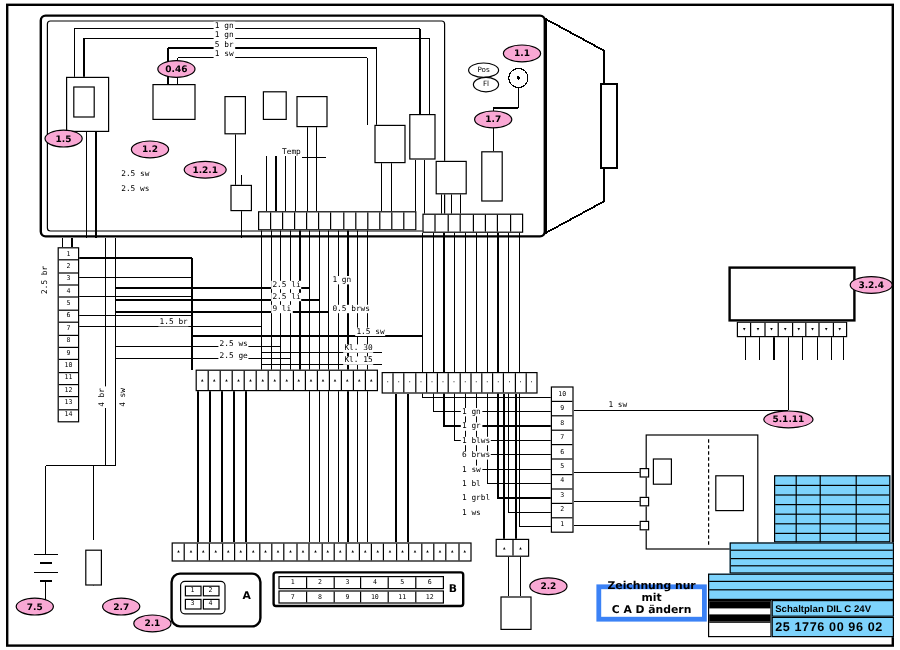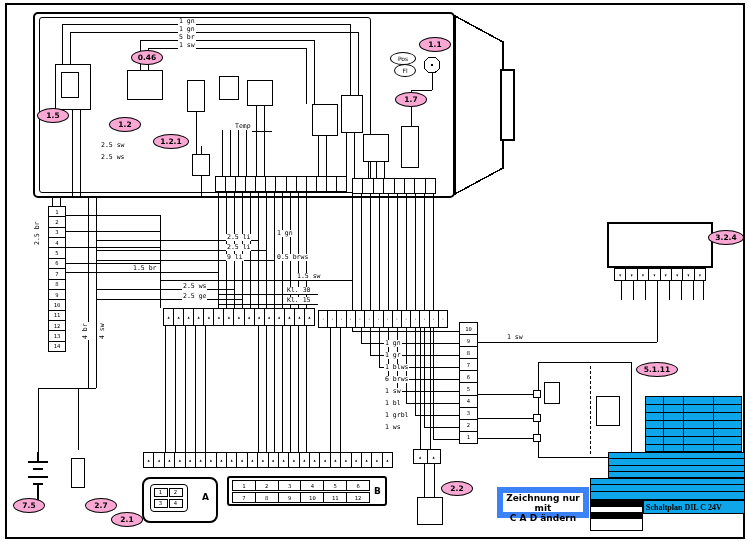--- a/index.html
+++ b/index.html
@@ -23,24 +23,24 @@
        background:#fff;padding:0 1px;color:#000;z-index:3;}
   .vlbl{transform:rotate(-90deg);transform-origin:0 0;}
   .oval{position:absolute;border:1.3px solid #000;border-radius:50%;background:#f9a8d4;display:flex;
         align-items:center;justify-content:center;font:bold 7.5px "DejaVu Sans",sans-serif;z-index:4;}
   .minioval{position:absolute;border:1px solid #000;border-radius:50%;background:#fff;display:flex;
         align-items:center;justify-content:center;font:6px "DejaVu Sans",sans-serif;z-index:4;}
   .pingrid{position:absolute;display:flex;flex-wrap:wrap;z-index:3;}
   .pingrid .pcell{flex:0 0 14px;height:9px;border:1px solid #000;margin:0.5px;display:flex;
         align-items:center;justify-content:center;font:5.5px "DejaVu Sans Mono",monospace;box-sizing:border-box;}
   .biglabel{position:absolute;font:bold 9px "DejaVu Sans",sans-serif;z-index:3;}
-  .tb-note{position:absolute;border:6px solid #3b82f6;background:#fff;z-index:3;display:flex;flex-direction:column;
-        align-items:center;justify-content:flex-start;font:bold 9px "DejaVu Sans",sans-serif;text-align:center;box-sizing:border-box;}
-  .tb-cell{position:absolute;border:1px solid #000;background:#0ea5e9;z-index:3;box-sizing:border-box;
-        display:flex;align-items:center;font-family:Liberation Serif, serif;}
+  .tb-note{position:absolute;border:4px solid #3b82f6;background:#fff;z-index:3;display:flex;flex-direction:column;
+        align-items:center;justify-content:flex-end;font:bold 9px "DejaVu Sans",sans-serif;text-align:center;box-sizing:border-box;}
+  .tb-cell{position:absolute;border:1px solid #000;background:#7dd3fc;z-index:3;box-sizing:border-box;
+        display:flex;align-items:center;font-family:Liberation Sans, sans-serif;}
   .rowline{border-bottom:1px solid #000;width:100%;box-sizing:border-box;}
   .vline{position:absolute;width:1px;background:#000;z-index:4;}
   .barstack{position:absolute;border:1px solid #000;background:#fff;z-index:3;box-sizing:border-box;}
   .barstack .bar{width:100%;box-sizing:border-box;}
   .dash{position:absolute;border-left:1px dashed #000;z-index:3;}
 </style>
 </head>
 <body>
 
 <div id="stage">
@@ -254,21 +254,21 @@
     </div>
   <div class="biglabel" style="left:374px;top:486px;">B</div>
 
   <div class="oval" style="left:37px;top:108px;width:30px;height:13px;">1.5</div>
   <div class="oval" style="left:131px;top:50px;width:30px;height:13px;">0.46</div>
   <div class="oval" style="left:109px;top:117px;width:30px;height:13px;">1.2</div>
   <div class="oval" style="left:153px;top:134px;width:34px;height:13px;">1.2.1</div>
   <div class="oval" style="left:419px;top:37px;width:30px;height:13px;">1.1</div>
   <div class="oval" style="left:395px;top:92px;width:30px;height:13px;">1.7</div>
   <div class="oval" style="left:708px;top:230px;width:34px;height:13px;">3.2.4</div>
-  <div class="oval" style="left:636px;top:362px;width:40px;height:13px;">5.1.11</div>
+  <div class="oval" style="left:636px;top:342px;width:40px;height:13px;">5.1.11</div>
   <div class="oval" style="left:441px;top:481px;width:30px;height:13px;">2.2</div>
   <div class="oval" style="left:111px;top:512px;width:30px;height:13px;">2.1</div>
   <div class="oval" style="left:85px;top:498px;width:30px;height:13px;">2.7</div>
   <div class="oval" style="left:13px;top:498px;width:30px;height:13px;">7.5</div>
   <div class="minioval" style="left:390px;top:52px;width:24px;height:11px;">Pos</div>
   <div class="minioval" style="left:394px;top:64px;width:20px;height:11px;">Fl</div>
 
   <div class="lbl" style="left:178px;top:18px;">1 gn</div>
   <div class="lbl" style="left:178px;top:26px;">1 gn</div>
   <div class="lbl" style="left:178px;top:34px;">5 br</div>
@@ -312,20 +312,21 @@
   </div>
 
   <div class="barstack" style="left:590px;top:500px;width:53px;height:31px;">
     <div class="bar" style="height:6px;background:#000;"></div>
     <div class="bar" style="height:5px;"></div>
     <div class="bar" style="height:6px;background:#000;"></div>
     <div class="bar" style="height:12px;border-top:1px solid #000;"></div>
   </div>
 
   <div class="tb-cell" style="left:643px;top:500px;width:102px;height:14px;font-weight:bold;font-size:8px;padding-left:2px;">Schaltplan DIL C 24V</div>
+  <div class="tb-cell" style="left:643px;top:514px;width:102px;height:17px;font-weight:bold;font-size:10.5px;letter-spacing:0.5px;padding-left:2px;">25 1776 00 96 02</div>
 
   <div class="tb-cell" style="left:645px;top:396px;width:97px;height:56px;flex-direction:column;">
     <div class="rowline" style="height:8px;"></div>
     <div class="rowline" style="height:8px;"></div>
     <div class="rowline" style="height:8px;"></div>
     <div class="rowline" style="height:8px;"></div>
     <div class="rowline" style="height:8px;"></div>
     <div class="rowline" style="height:8px;"></div>
     <div style="height:6px;width:100%;"></div>
   </div>

